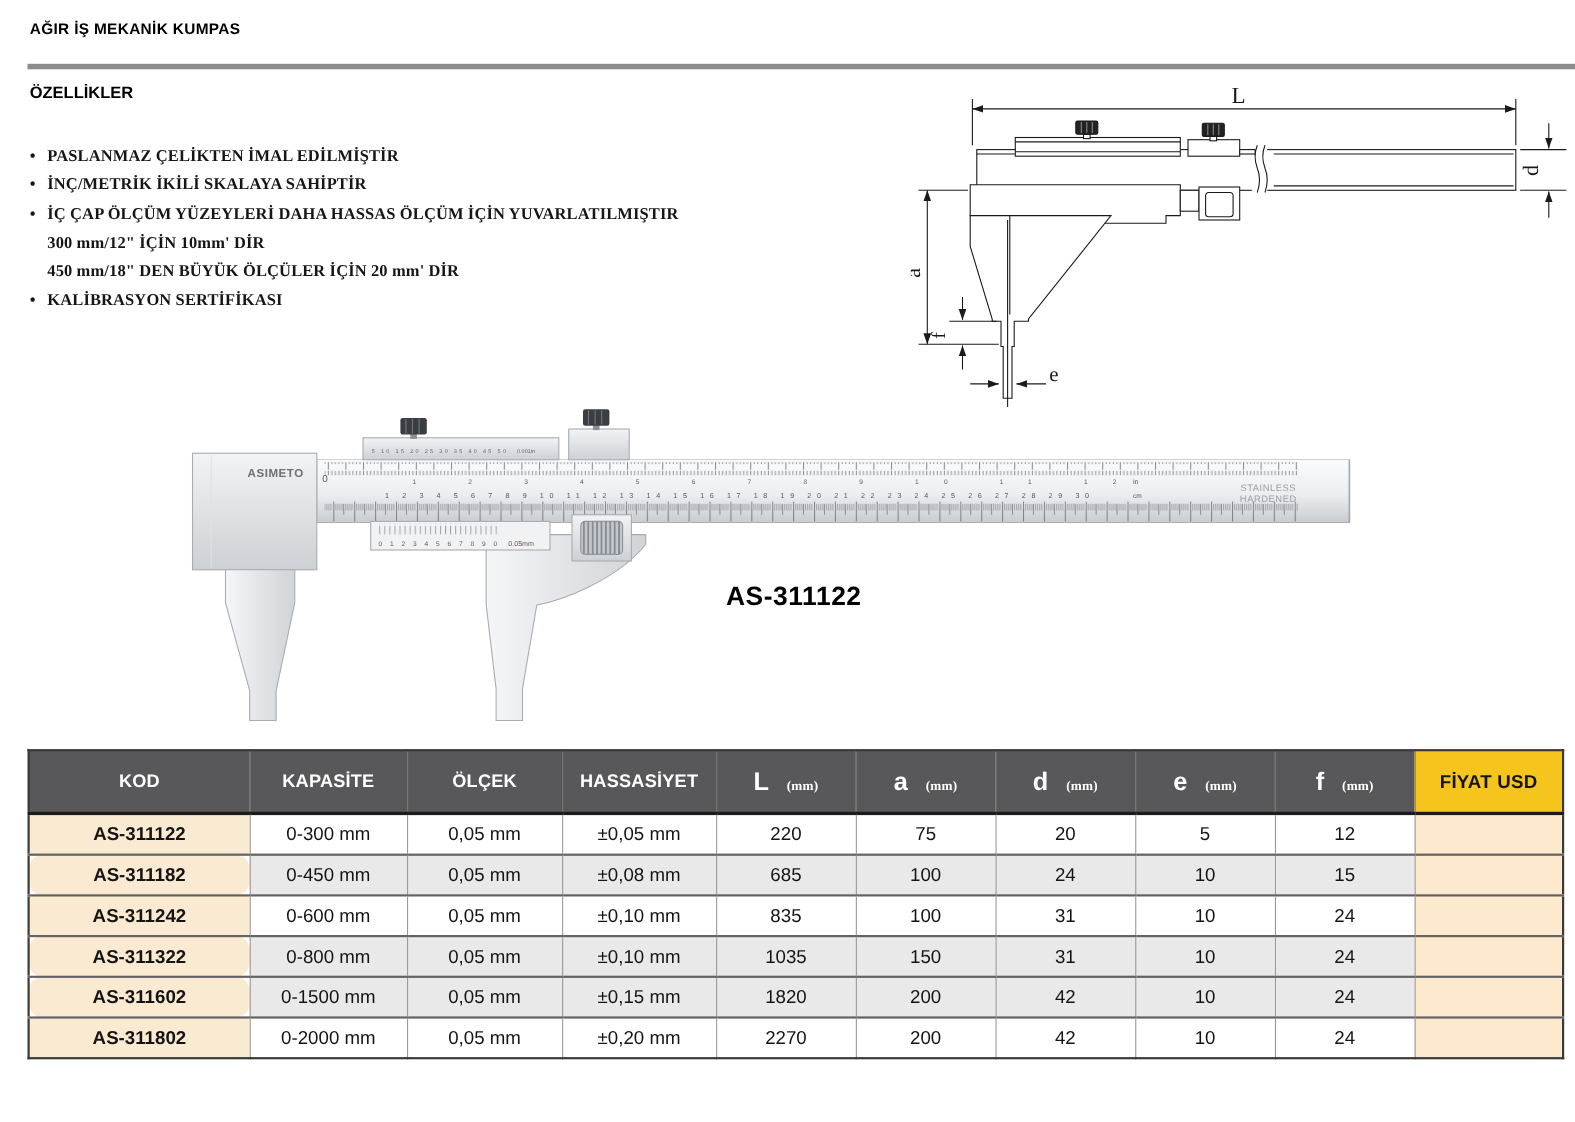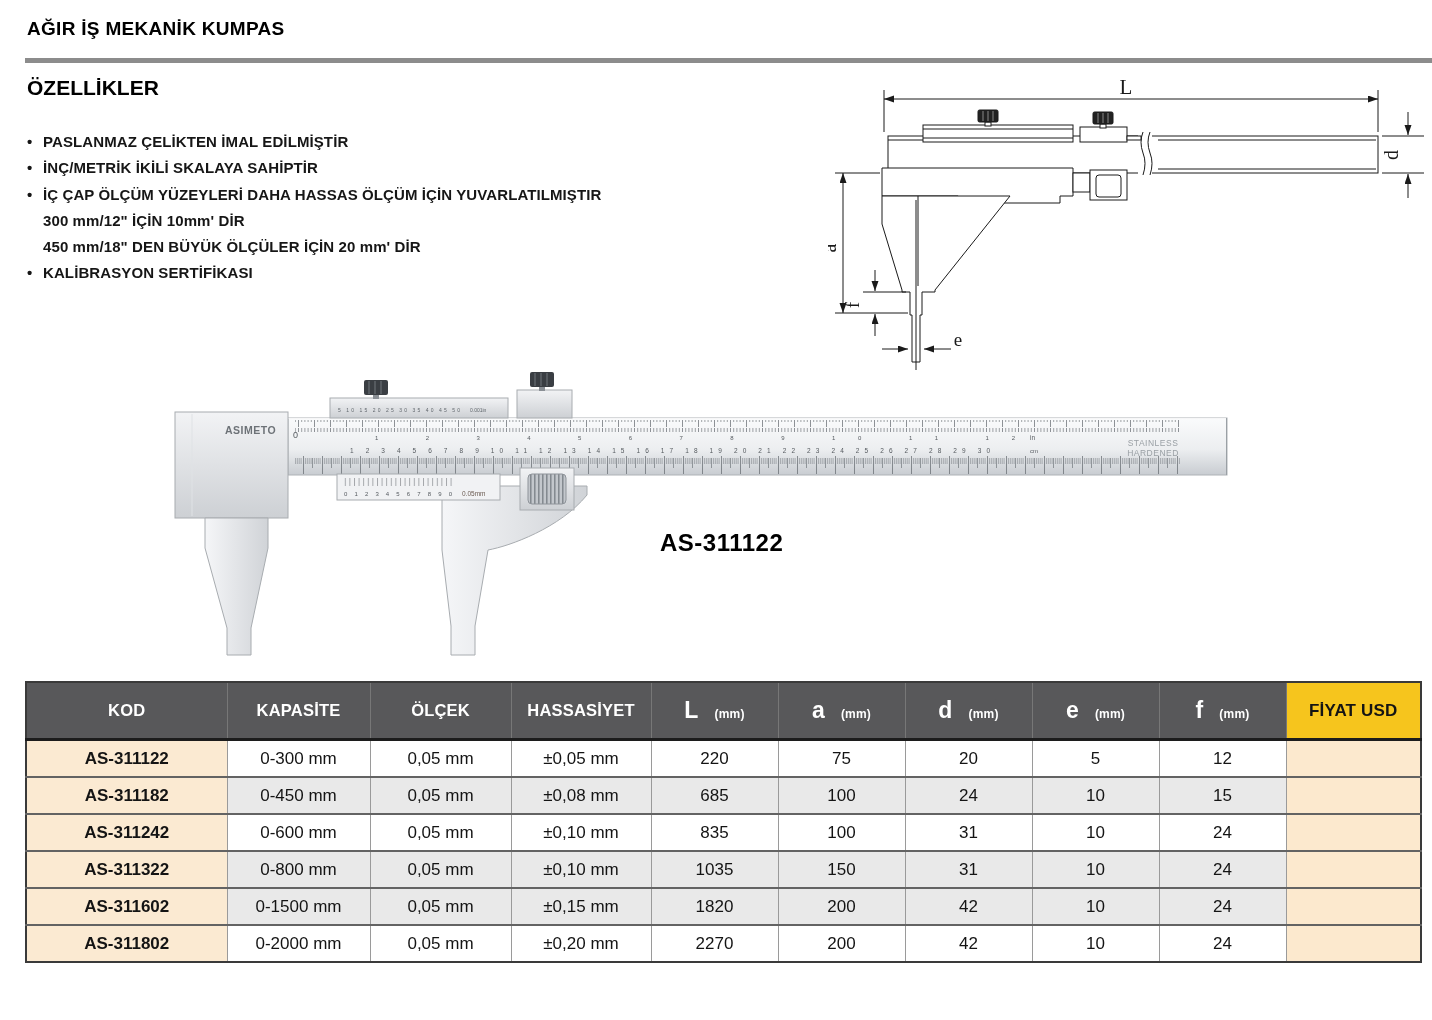--- a/index.html
+++ b/index.html
@@ -1,50 +1,50 @@
 <!DOCTYPE html>
 <html><head>
 <meta charset="utf-8">
 <style>
   html,body{margin:0;padding:0;background:#fff;}
   .page{position:relative;width:1432px;height:1020px;background:#fff;overflow:hidden;
         font-family:"Liberation Sans",sans-serif;color:#111;}
   
-  .title{position:absolute;left:27px;top:18px;font-size:19px;font-weight:700;
+  .title{position:absolute;left:27px;top:18px;font-size:14px;font-weight:700;
          letter-spacing:.3px;color:#000;}
   .rule{position:absolute;left:25px;top:58px;width:1407px;height:5px;background:#8c8c8c;}
-  .feat-head{position:absolute;left:27px;top:76px;font-size:21px;font-weight:700;color:#000;}
+  .feat-head{position:absolute;left:27px;top:76px;font-size:15px;font-weight:700;color:#000;}
   
   .features{position:absolute;left:27px;top:129px;width:780px;list-style:none;margin:0;padding:0;}
   .features li{font-size:15px;font-weight:700;line-height:26.3px;color:#161616;
-               padding-left:16px;position:relative;letter-spacing:.1px;}
+               padding-left:16px;position:relative;letter-spacing:.1px;font-family:Liberation Serif, serif;}
   .features li.bullet::before{content:"•";position:absolute;left:0;top:0;}
   .features li.cont{padding-left:16px;}
   
   .diagram{position:absolute;left:828px;top:72px;}
   .photo{position:absolute;left:170px;top:368px;}
   .model{position:absolute;left:660px;top:529px;font-size:24px;font-weight:700;
          letter-spacing:.5px;color:#000;}
   
   .spec-wrap{position:absolute;left:25px;top:681px;}
   table.spec{table-layout:fixed;width:1395px;border-collapse:collapse;
              border:2px solid #3a3a3a;padding-left:11px;}
   table.spec th{height:55px;background:#58585A;color:#fff;font-size:16.5px;font-weight:700;
                 text-align:center;vertical-align:middle;border:1px solid #777;
                 border-bottom:3px solid #1c1c1c;padding:0;letter-spacing:.2px;}
   table.spec th.price{background:#F6C51D;color:#141414;font-size:17px;}
   table.spec th .dim{font-size:23px;font-weight:700;}
-  table.spec th .unit{font-size:12px;font-weight:700;margin-left:16px;}
+  table.spec th .unit{font-size:12px;font-weight:700;margin-left:16px;font-family:Liberation Serif, serif;}
   table.spec td{height:35px;font-size:17px;text-align:center;vertical-align:middle;
                 border:1px solid #9a9a9a;border-top:2px solid #636363;background:#fff;
                 color:#141414;padding:0;}
   table.spec td.kod{background:#FBEAD2;font-weight:700;}
   table.spec td.price{background:#FCE9CE;}
   table.spec tr.alt td{background:#E9E9E9;}
-  table.spec tr.alt td.kod{background:#FBEAD2;}
+  table.spec tr.alt td.kod{background:#FBEAD2;border-radius:13px;}
   table.spec tr.alt td.price{background:#FCE9CE;}
   text{font-family:"Liberation Sans",sans-serif;}
   .serif{font-family:"Liberation Serif",serif;}
 </style>
 </head>
 <body>
 
 <div class="page">
 
   <div class="title">AĞIR İŞ MEKANİK KUMPAS</div>

